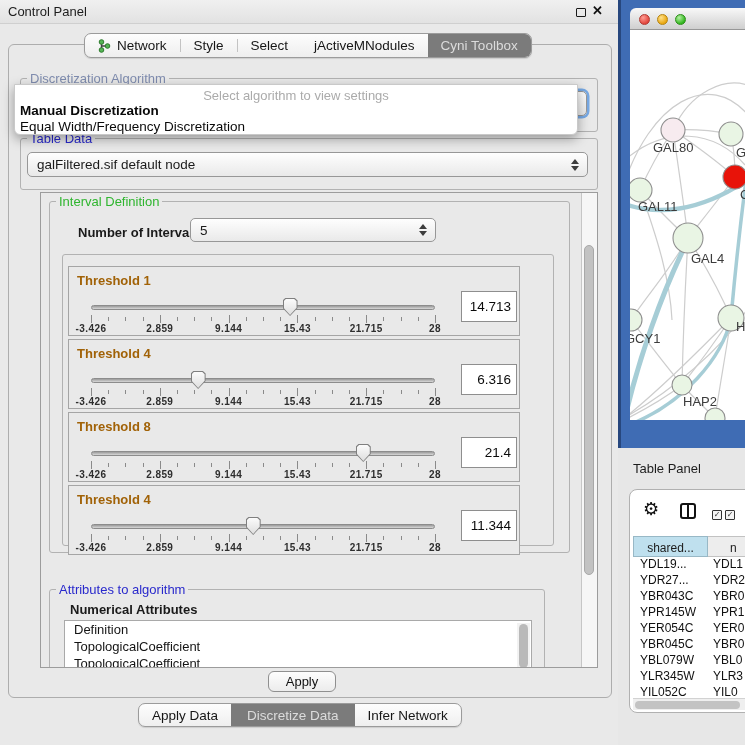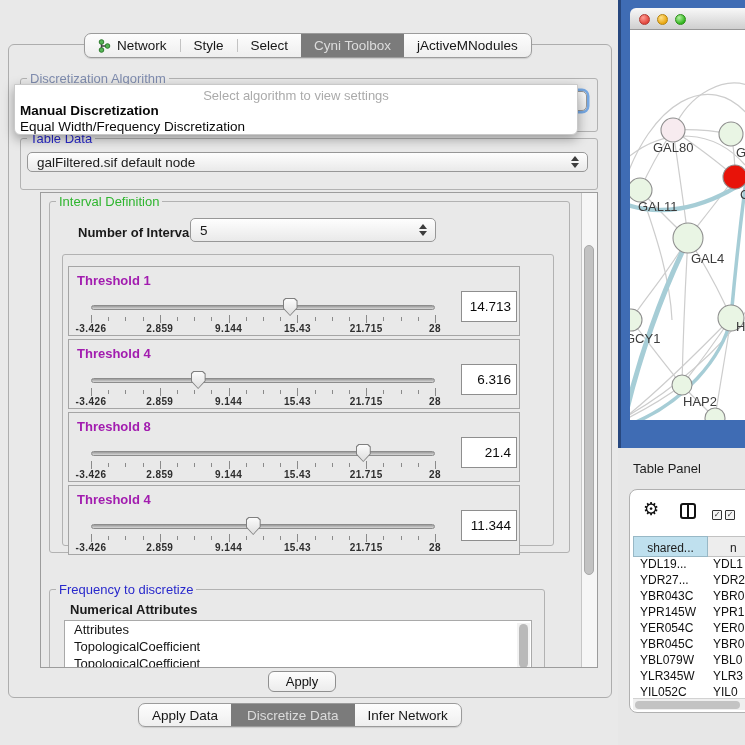--- a/index.html
+++ b/index.html
@@ -33,21 +33,21 @@
 
   
   .group { position:absolute; border:1px solid #b2b2b2; border-radius:3px; }
   .group-label { position:absolute; top:-8px; left:6px; background:#e9e9e9; padding:0 3px;
     font-size:13px; white-space:nowrap; }
   .lbl-blue { color:#2929cc; }
   .lbl-green { color:#2fb52f; }
   .lbl-dim { color:#7f8cae; }
 
   
-  .combo { position:absolute; height:20px; background:linear-gradient(#fefefe,#e9e9e9);
+  .combo { position:absolute; height:25px; background:linear-gradient(#fefefe,#e9e9e9);
     border:1px solid #979797; border-radius:5px; display:flex; align-items:center;
     font-size:13.5px; padding:0 24px 0 9px; }
   .combo .arrows { position:absolute; right:8px; top:50%; transform:translateY(-50%);
     display:flex; flex-direction:column; gap:2px; }
   .combo .arrows i { width:0; height:0; border-left:4px solid transparent; border-right:4px solid transparent; }
   .combo .arrows i.up { border-bottom:5px solid #3d3d3d; }
   .combo .arrows i.dn { border-top:5px solid #3d3d3d; }
   .combo.focused { box-shadow:0 0 0 2.5px #77a9e4; }
 
   
@@ -63,21 +63,21 @@
   #settings-pane { left:40px; top:192px; width:558px; height:476px;
     border:1px solid #9c9c9c; background:#e9e9e9; overflow:hidden; }
   #v-scroll { position:absolute; right:0; top:0; width:16px; height:100%;
     background:#f6f6f6; border-left:1px solid #c6c6c6; }
   #v-scroll .thumb { position:absolute; left:2px; top:52px; width:10px; height:330px;
     background:#c2c2c2; border:1px solid #a8a8a8; border-radius:6px; }
 
   
   .thr-panel { position:absolute; left:5px; width:452px; height:70px;
     border:1px solid #a5a5a5; background:#e9e9e9; }
-  .thr-title { position:absolute; left:8px; top:6px; font-weight:bold; font-size:13px; color:#a21caf; }
+  .thr-title { position:absolute; left:8px; top:6px; font-weight:bold; font-size:13px; color:#a16207; }
   .slider { position:absolute; left:22px; top:31px; width:344px; height:18px; }
   .slider .track { position:absolute; left:0; right:0; top:7px; height:5px;
     background:linear-gradient(#9a9a9a,#d8d8d8); border:1px solid #8c8c8c; border-radius:3px; }
   .slider .thumb-outer { position:absolute; top:0; width:15px; height:18px;
     clip-path:polygon(18% 0,82% 0,100% 14%,100% 55%,50% 100%,0 55%,0 14%);
     background:#7f7f7f; }
   .slider .thumb-inner { position:absolute; left:1px; top:1px; width:13px; height:16px;
     clip-path:polygon(18% 0,82% 0,100% 14%,100% 55%,50% 100%,0 55%,0 14%);
     background:linear-gradient(#fbfbfb,#dedede); }
   .ticks { position:absolute; left:22px; top:48px; width:344px; height:8px; }
@@ -144,20 +144,25 @@
     background:#c3c3c3; border-radius:4px; }
 
   .bold { font-weight:bold; }
   .fs13 { font-size:13px; }
 </style>
 </head>
 <body>
 
 <div id="screen">
 
+  <div class="abs" id="titlebar">
+    <span class="title">Control Panel</span>
+    <span class="win-min"></span>
+    <span class="win-close">✕</span>
+  </div>
 
   <div class="abs" id="outer-panel"></div>
 
   <div class="abs" id="top-tabs">
     <div class="tab">
       <svg class="net-icon" viewBox="0 0 13 14">
         <path d="M3.5 3 L3.5 11 M3.5 7 L9.5 7" stroke="#444" stroke-width="1.4" fill="none"></path>
         <circle cx="3.5" cy="3" r="2.3" fill="#55b555" stroke="#2c7a2c"></circle>
         <circle cx="3.5" cy="11" r="2.3" fill="#55b555" stroke="#2c7a2c"></circle>
         <circle cx="9.5" cy="7" r="2.3" fill="#55b555" stroke="#2c7a2c"></circle>
@@ -165,25 +170,25 @@
       <span>Network</span>
     </div>
     <div class="tab-sep"></div>
     <div class="tab">
         <span>Style</span>
       </div>
     <div class="tab-sep"></div>
     <div class="tab">
         <span>Select</span>
       </div>
+    <div class="tab">
+        <span>jActiveMNodules</span>
+      </div>
     <div class="tab sel">
         <span>Cyni Toolbox</span>
-      </div>
-    <div class="tab">
-        <span>jActiveMNodules</span>
       </div>
   </div>
 
   <div class="abs group" style="left:20px; top:78px; width:578px; height:54px;">
     <span class="group-label lbl-dim">Discretization Algorithm</span>
   </div>
   <div class="abs combo focused" style="left:27px; top:91px; width:560px; z-index:10;">
     <span class="arrows">
         <i class="up"></i>
         <i class="dn"></i>
@@ -387,25 +392,25 @@
               <span class="scale-label" style="left: 60%;">15.43</span>
               <span class="scale-label" style="left: 80%;">21.715</span>
               <span class="scale-label" style="left: 100%;">28</span>
             </div>
           <div class="thr-value">11.344</div>
         </div>
       </div>
     </div>
 
     <div class="group" style="left:8px; top:396px; width:496px; height:92px;">
-      <span class="group-label lbl-blue">Frequency to discretize</span>
+      <span class="group-label lbl-blue">Attributes to algorithm</span>
       <span class="abs bold fs13" style="left:20px; top:12px;">Numerical Attributes</span>
       <div id="attr-list-box">
         <div class="list-inner">
-            <div class="list-item">Attributes</div>
+            <div class="list-item">Definition</div>
             <div class="list-item">TopologicalCoefficient</div>
             <div class="list-item">TopologicalCoefficient</div>
           </div>
         <div id="attr-scroll">
             <div class="thumb"></div>
           </div>
       </div>
     </div>
 
     <div id="v-scroll">

